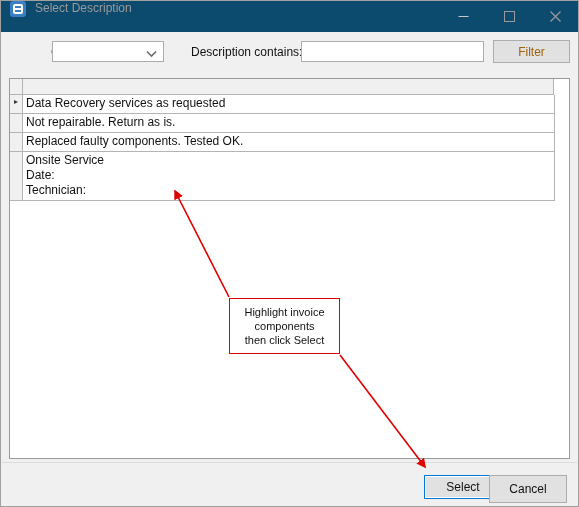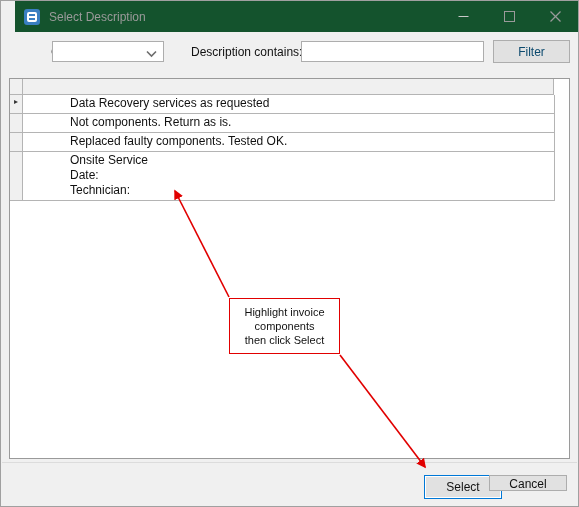--- a/index.html
+++ b/index.html
@@ -25,24 +25,23 @@
     border: 1px solid #a0a0a0;
     box-sizing: border-box;
   }
 
   
   #titlebar {
     position: absolute;
     left: 0; top: 0;
     right: 0;
     height: 31px;
-    background: #14532d;
-    display: flex;
-    align-items: center;
-    margin-left: 14px;
+    background: #0c4a6e;
+    display: flex;
+    align-items: flex-start;
   }
   #app-icon {
     width: 16px; height: 16px;
     margin-left: 9px;
     background: #3a7fc1;
     border-radius: 3px;
     position: relative;
     flex: none;
   }
   #app-icon::before {
@@ -131,21 +130,21 @@
   }
   #filter-button {
     position: absolute;
     left: 492px; top: 39px;
     width: 77px; height: 23px;
     background: #e1e1e1;
     border: 1px solid #adadad;
     box-sizing: border-box;
     font-family: "Liberation Sans", sans-serif;
     font-size: 12px;
-    color: #0c4a6e;
+    color: #a16207;
     cursor: default;
   }
 
   
   #grid-panel {
     position: absolute;
     left: 8px; top: 77px;
     width: 561px; height: 381px;
     background: #ffffff;
     border: 1px solid #9a9a9a;
@@ -209,21 +208,20 @@
   }
   .row-cell {
     flex: 1;
     border-right: 1px solid #b4b4b4;
     box-sizing: border-box;
     padding: 1px 0 2px 3px;
     font-size: 12px;
     color: #111;
     line-height: 15px;
     white-space: pre-line;
-    margin-left: 44px;
   }
 
   
   #footer {
     position: absolute;
     left: 1px; right: 1px;
     bottom: 1px;
     height: 42px;
     background: #f0f0f0;
     border-top: 1px solid #dcdcdc;
@@ -246,21 +244,21 @@
     display: block;
     width: 100%; height: 100%;
     border: 1px solid #ffffff;
     box-sizing: border-box;
     background: #e1e1e1;
     line-height: 20px;
   }
   #cancel-button {
     position: absolute;
     left: 488px; top: 474px;
-    width: 78px; height: 16px;
+    width: 78px; height: 28px;
     background: #e1e1e1;
     border: 1px solid #adadad;
     box-sizing: border-box;
     font-family: "Liberation Sans", sans-serif;
     font-size: 12px;
     color: #111;
     cursor: default;
   }
 
   
@@ -346,21 +344,21 @@
         <div class="row-head">
           <span class="marker">▸</span>
         </div>
         <div class="row-cell">Data Recovery services as requested</div>
       </div>
 
       <div class="grid-row">
         <div class="row-head">
           <span class="marker"></span>
         </div>
-        <div class="row-cell">Not components. Return as is.</div>
+        <div class="row-cell">Not repairable. Return as is.</div>
       </div>
 
       <div class="grid-row">
         <div class="row-head">
           <span class="marker"></span>
         </div>
         <div class="row-cell">Replaced faulty components. Tested OK.</div>
       </div>
 
       <div class="grid-row">

